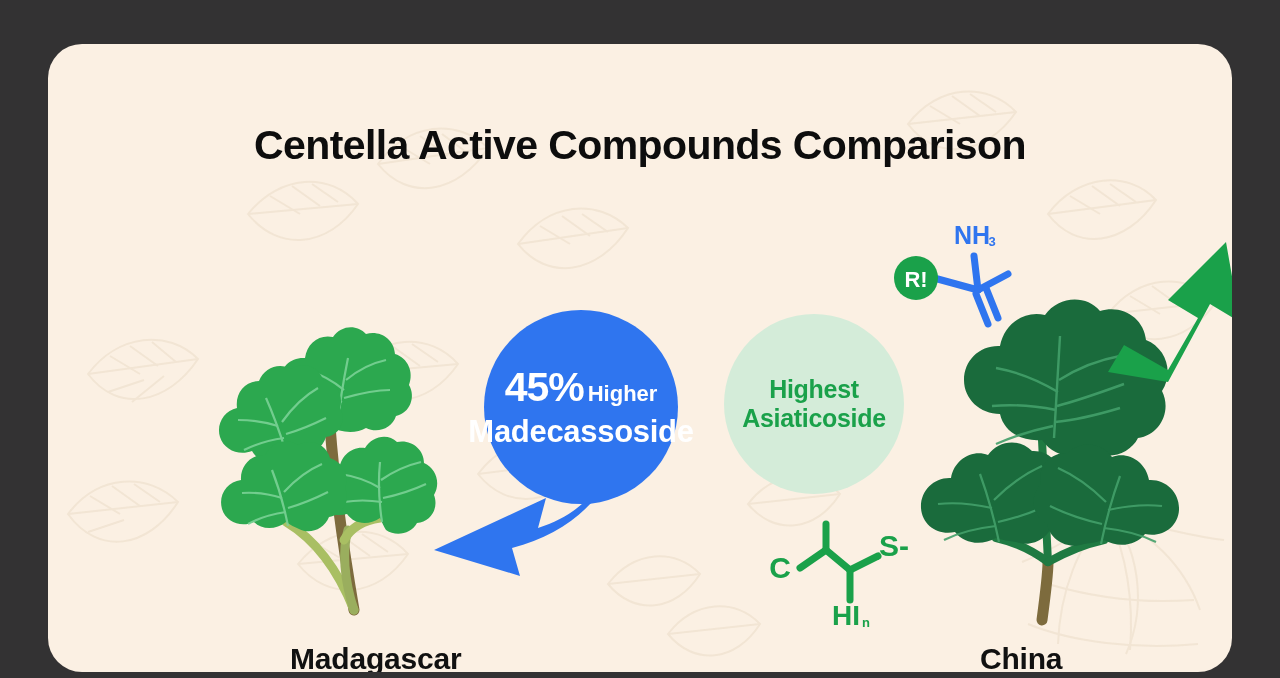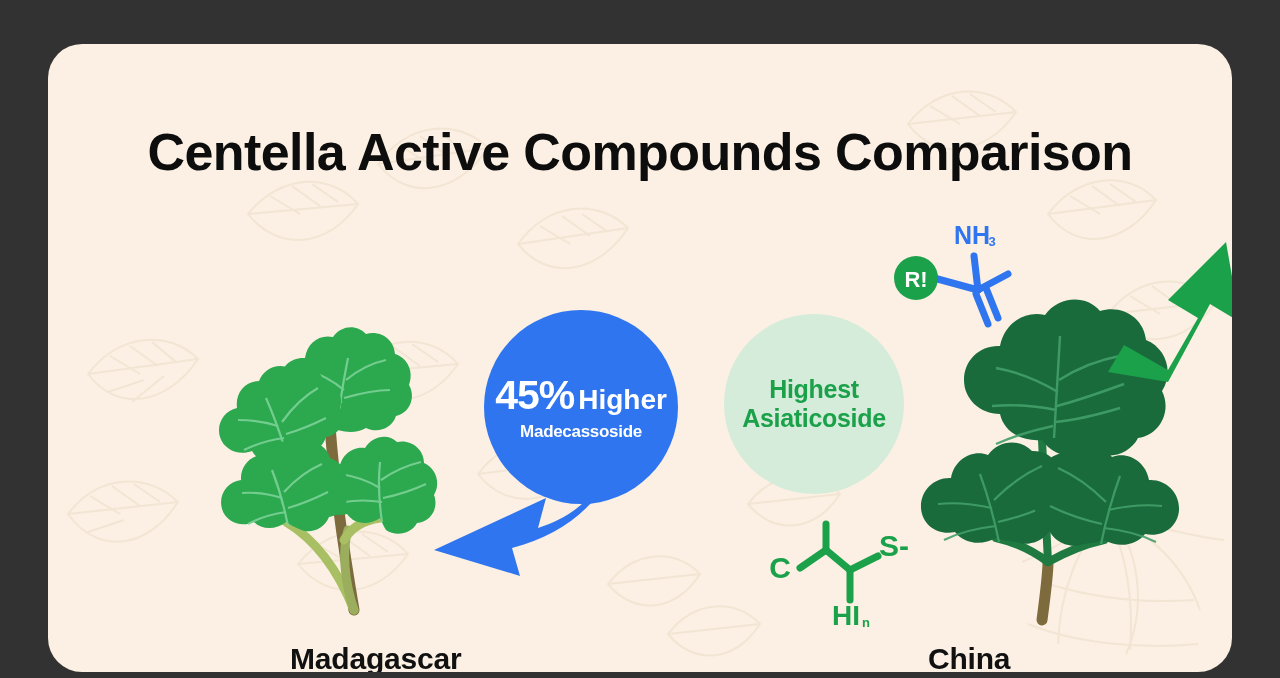--- a/index.html
+++ b/index.html
@@ -41,38 +41,38 @@
     pointer-events: none;
   }
 
   
   #title {
     position: absolute;
     left: 0;
     right: 0;
     top: 78px;
     text-align: center;
-    font-size: 52px;
+    font-size: 41px;
     font-weight: 700;
     letter-spacing: -0.6px;
     color: #0d0d0d;
     font-family: "Liberation Sans", sans-serif;
   }
 
   
   .country-label {
     position: absolute;
     font-size: 30px;
     font-weight: 700;
     color: #111111;
     letter-spacing: -0.2px;
     white-space: nowrap;
   }
   #label-madagascar { left: 242px; top: 598px; text-align: right; }
-  #label-china      { left: 880px; top: 598px; }
+  #label-china      { left: 932px; top: 598px; }
 
   
   .plant { position: absolute; }
   #plant-left  { left: 118px; top: 186px; width: 320px; height: 400px; }
   #plant-right { left: 848px; top: 236px; width: 310px; height: 360px; }
 
   
   #blue-bubble {
     position: absolute;
     left: 436px;
@@ -94,27 +94,27 @@
     justify-content: center;
     color: #ffffff;
     white-space: nowrap;
   }
   #bubble-pct {
     font-size: 41px;
     font-weight: 700;
     letter-spacing: -1px;
   }
   #bubble-higher {
-    font-size: 28px;
+    font-size: 22px;
     font-weight: 700;
     margin-left: 4px;
   }
   #bubble-compound {
     color: #ffffff;
-    font-size: 17px;
+    font-size: 31px;
     font-weight: 700;
     margin-top: 3px;
     letter-spacing: -0.3px;
   }
 
   
   #blue-arrow {
     position: absolute;
     left: 350px;
     top: 372px;

